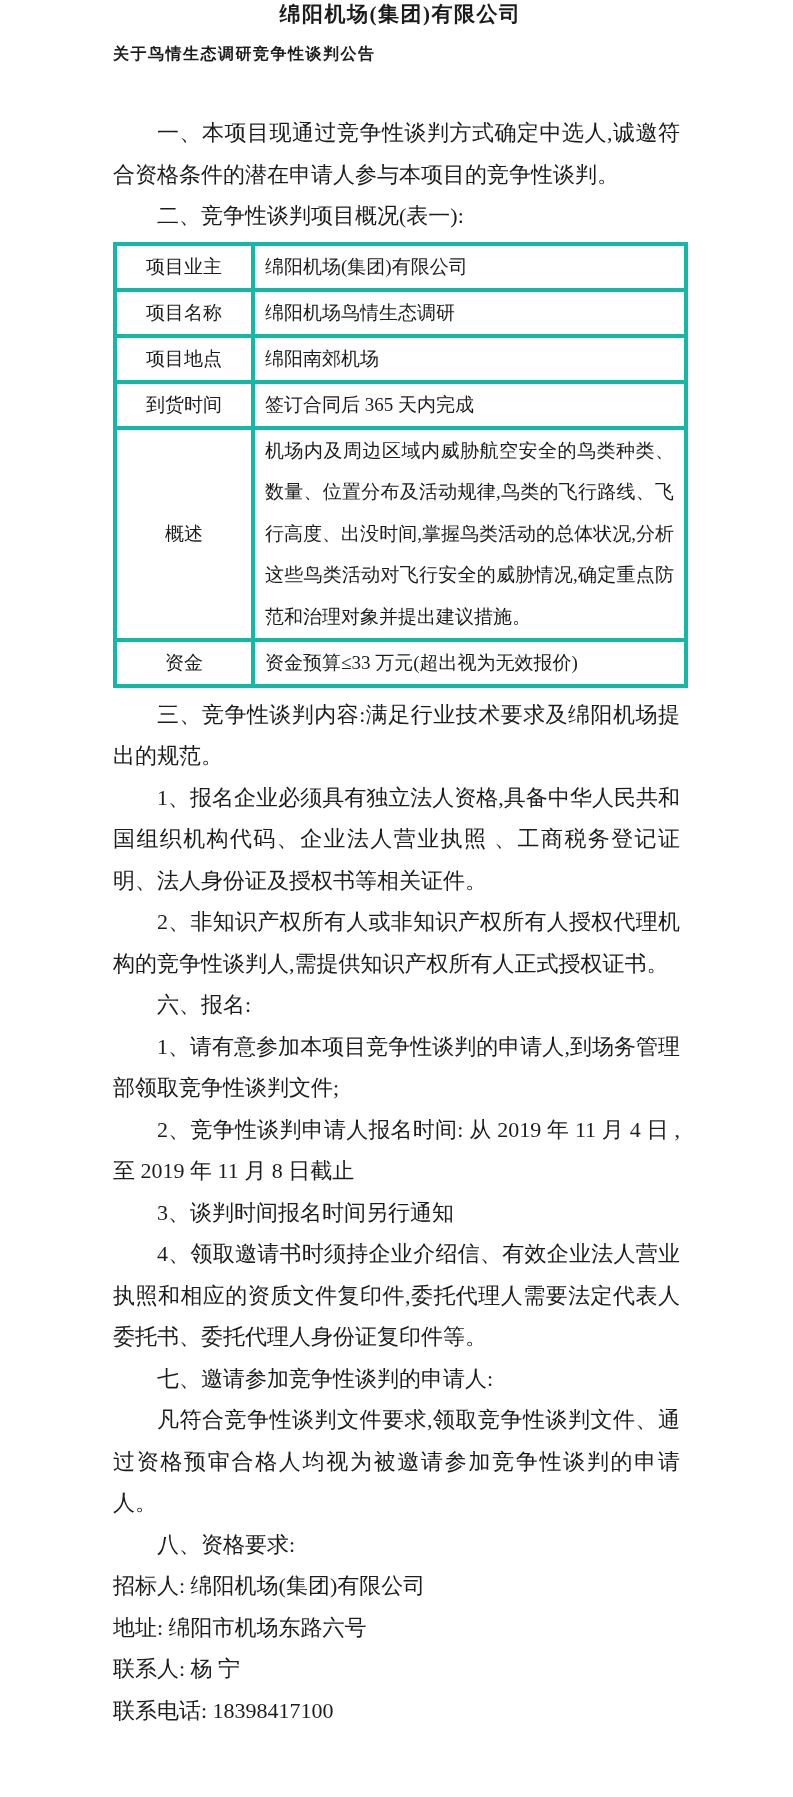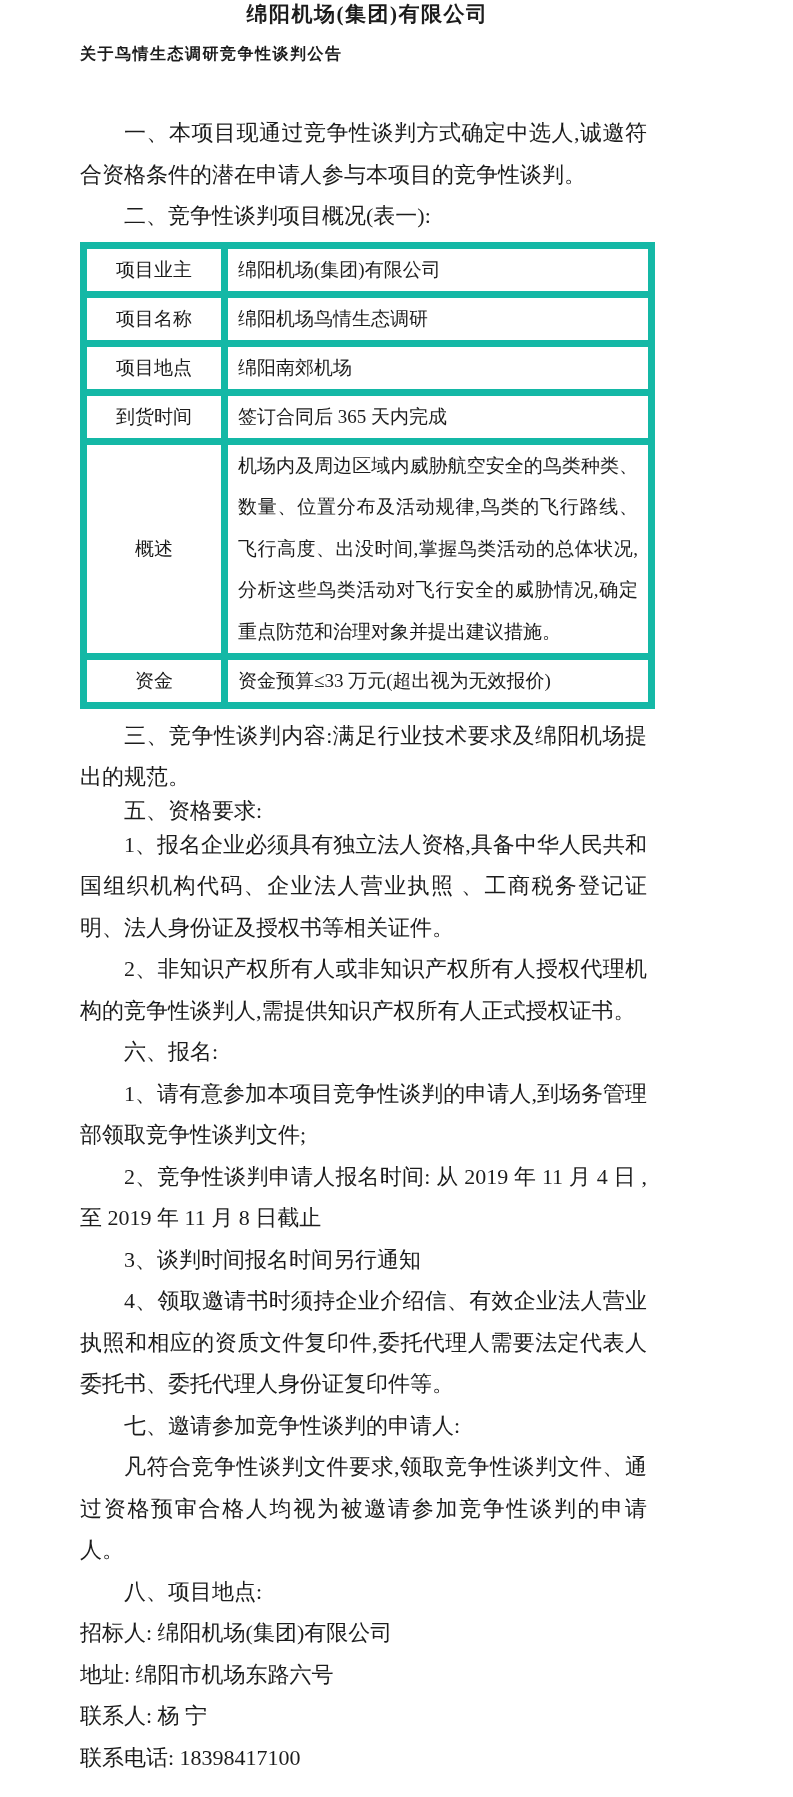--- a/index.html
+++ b/index.html
@@ -9,21 +9,21 @@
   }
   body {
     width: 793px;
     height: 1797px;
     overflow: hidden;
     font-family: "Liberation Serif", "DejaVu Serif", serif;
     color: #1c1c1c;
   }
   .doc {
     width: 575px;
-    margin-left: 80px;
+    margin-left: 113px;
     padding-top: 0;
   }
   .doc-title {
     height: 40px;
     line-height: 28px;
     text-align: center;
     font-weight: bold;
     font-size: 21px;
     letter-spacing: 1.5px;
   }
@@ -47,21 +47,21 @@
   .p.tight { line-height: 26px; }
   .p.after-table { margin-top: 6px; }
   .p.no-indent { text-indent: 0; }
   table.overview {
     border-collapse: collapse;
     width: 575px;
     margin-top: 5px;
     table-layout: fixed;
   }
   table.overview td {
-    border: 7px solid #14b8a6;
+    border: 4px solid #14b8a6;
     font-size: 19px;
     line-height: 41.5px;
     vertical-align: middle;
     padding: 0 10px;
   }
   td.lbl {
     width: 114px;
     text-align: center;
     padding: 0 6px;
   }
@@ -103,29 +103,28 @@
         <td class="val">机场内及周边区域内威胁航空安全的鸟类种类、数量、位置分布及活动规律,鸟类的飞行路线、飞行高度、出没时间,掌握鸟类活动的总体状况,分析这些鸟类活动对飞行安全的威胁情况,确定重点防范和治理对象并提出建议措施。</td>
       </tr>
       <tr class="r-single">
         <td class="lbl">资金</td>
         <td class="val">资金预算≤33 万元(超出视为无效报价)</td>
       </tr>
     </tbody>
   </table>
 
   <p class="p after-table">三、竞争性谈判内容:满足行业技术要求及绵阳机场提出的规范。</p>
-  <p class="p tight">五、资格要求:</p>
   <p class="p">1、报名企业必须具有独立法人资格,具备中华人民共和国组织机构代码、企业法人营业执照 、工商税务登记证明、法人身份证及授权书等相关证件。</p>
   <p class="p">2、非知识产权所有人或非知识产权所有人授权代理机构的竞争性谈判人,需提供知识产权所有人正式授权证书。</p>
   <p class="p">六、报名:</p>
   <p class="p">1、请有意参加本项目竞争性谈判的申请人,到场务管理部领取竞争性谈判文件;</p>
   <p class="p">2、竞争性谈判申请人报名时间: 从 2019 年 11 月 4 日 ,至 2019 年 11 月  8 日截止</p>
   <p class="p">3、谈判时间报名时间另行通知</p>
   <p class="p">4、领取邀请书时须持企业介绍信、有效企业法人营业执照和相应的资质文件复印件,委托代理人需要法定代表人委托书、委托代理人身份证复印件等。</p>
   <p class="p">七、邀请参加竞争性谈判的申请人:</p>
   <p class="p">凡符合竞争性谈判文件要求,领取竞争性谈判文件、通过资格预审合格人均视为被邀请参加竞争性谈判的申请人。</p>
-  <p class="p">八、项目地点:</p>
+  <p class="p">八、资格要求:</p>
   <p class="p no-indent">招标人: 绵阳机场(集团)有限公司</p>
   <p class="p no-indent">地址: 绵阳市机场东路六号</p>
   <p class="p no-indent">联系人: 杨 宁</p>
   <p class="p no-indent">联系电话: 18398417100</p>
 
 </div>
 
 </body></html>

